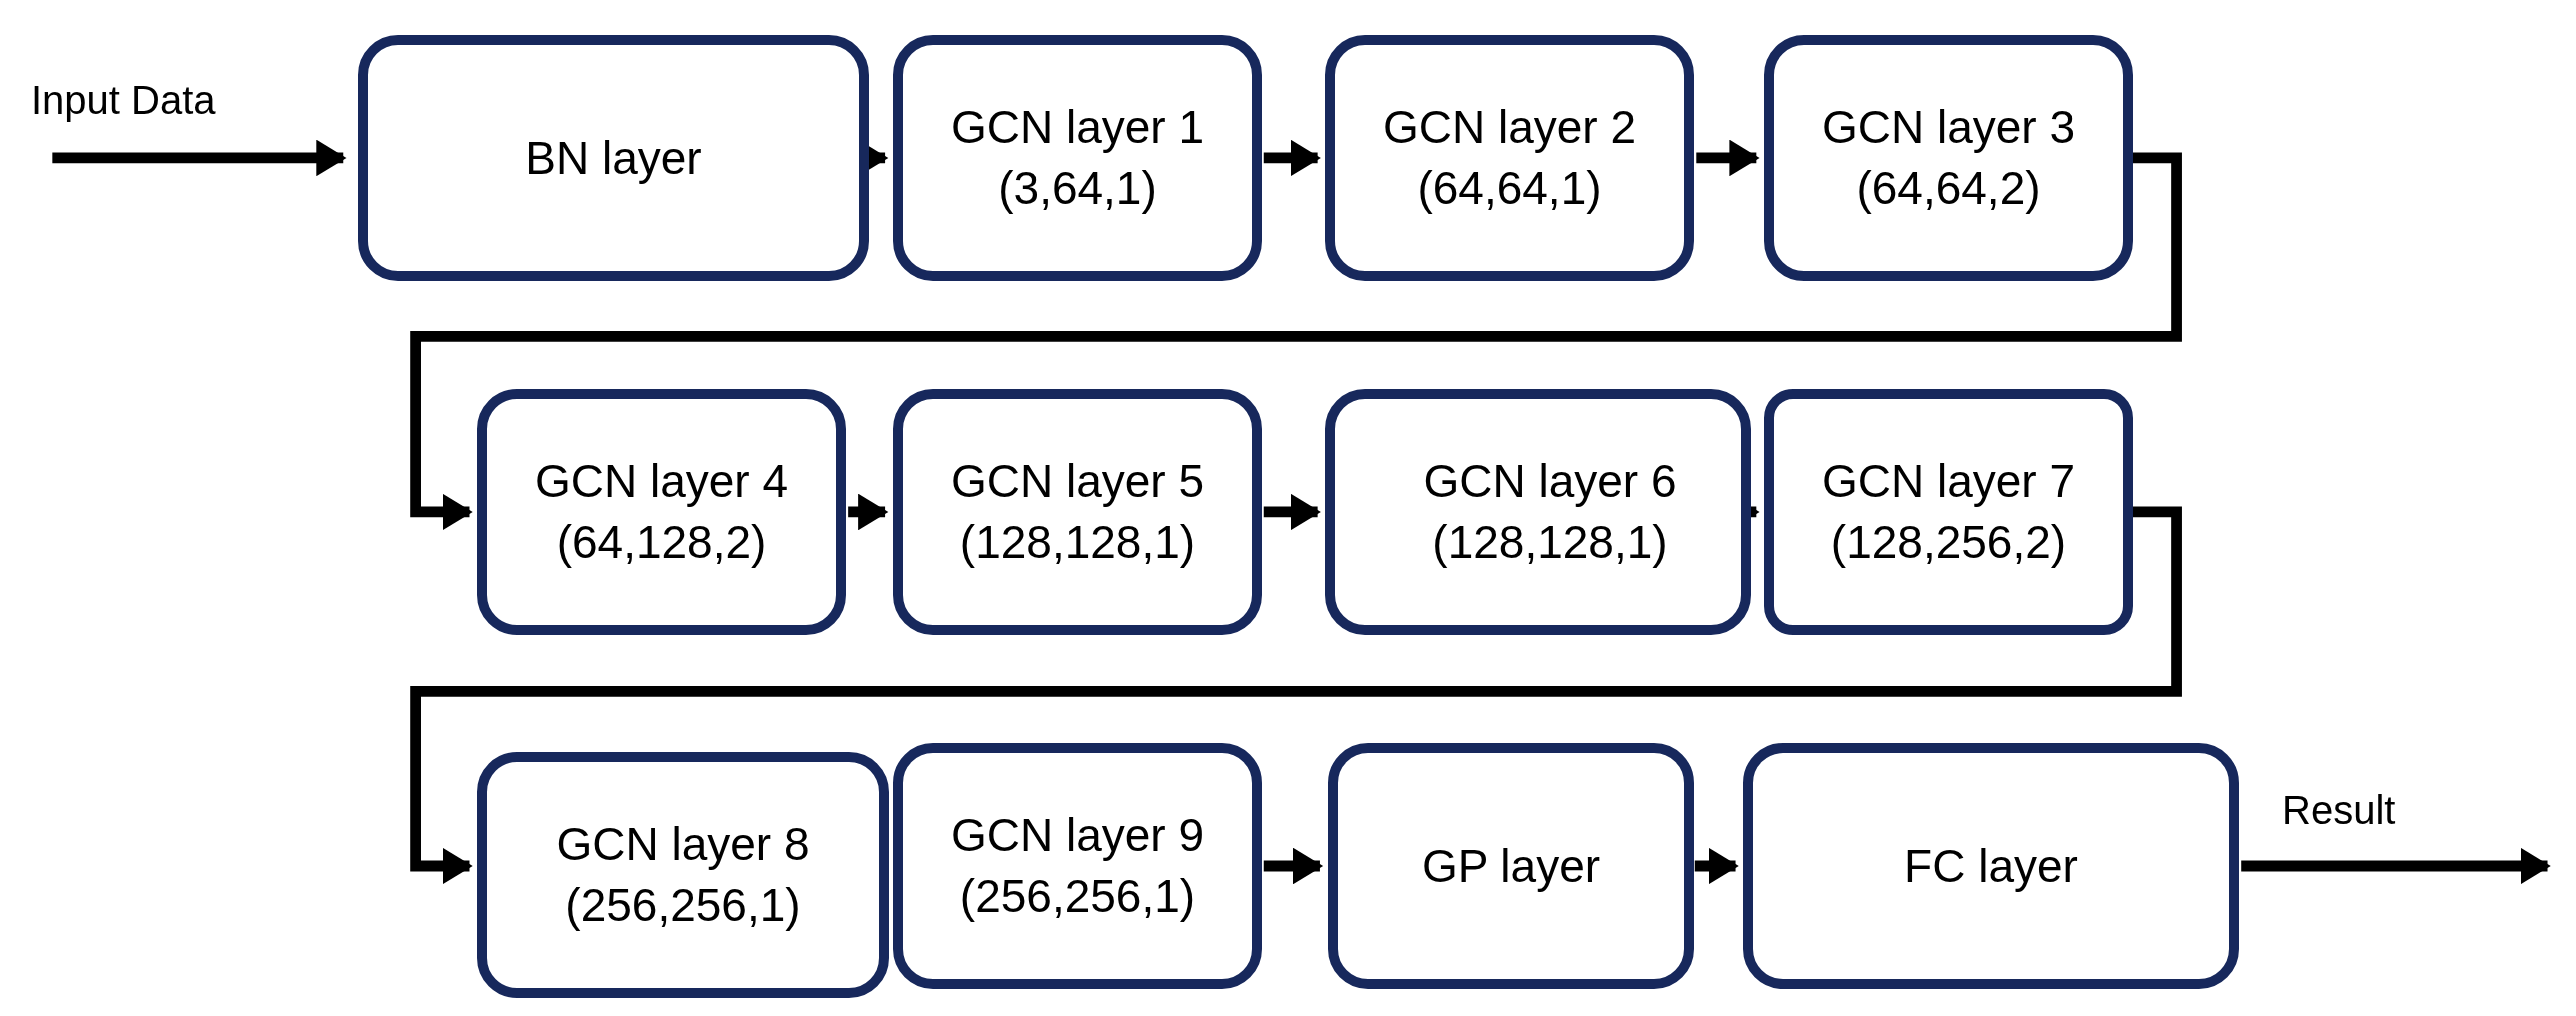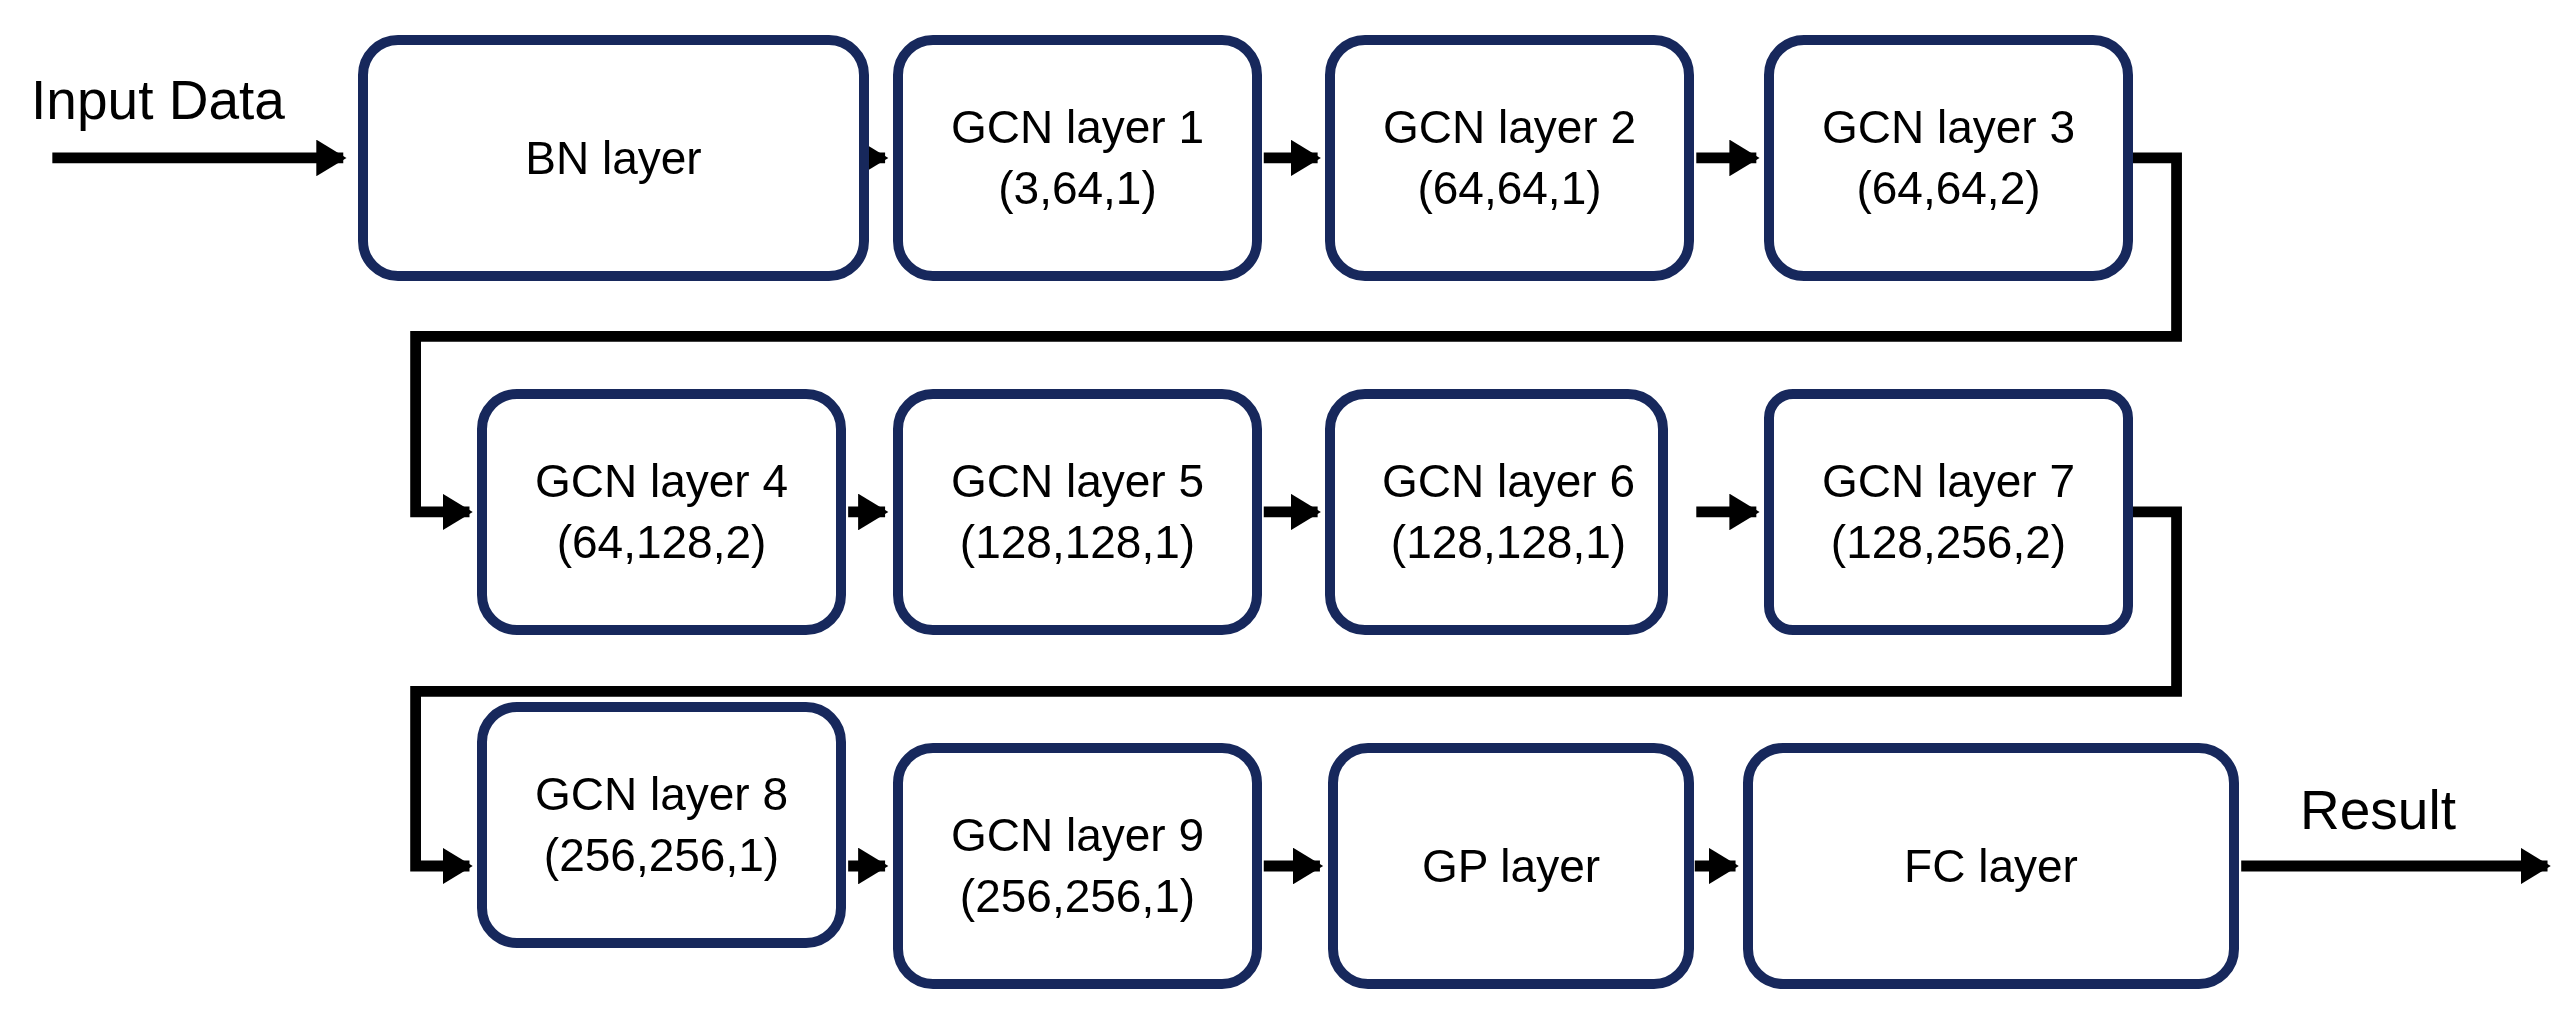--- a/index.html
+++ b/index.html
@@ -38,23 +38,22 @@
     color:var(--text);
     font-size:46px;
     line-height:61px;
   }
   .node-title,.node-params{
     white-space:nowrap;
   }
   .flow-label{
     position:absolute;
     color:var(--text);
-    font-size:55px;
+    font-size:40px;
     line-height:54px;
-    text-align:center;
     white-space:nowrap;
   }
   .connector{
     fill:none;
     stroke:var(--connector);
     stroke-width:14;
     stroke-linejoin:miter;
     stroke-linecap:butt;
   }
   #arrowhead path{fill:var(--connector);}
@@ -113,30 +112,30 @@
   </div>
 
   <div class="node" style="left:477px;top:389px;width:369px;">
     <div class="node-title">GCN layer 4</div>
     <div class="node-params">(64,128,2)</div>
   </div>
   <div class="node" style="left:893px;top:389px;width:369px;">
     <div class="node-title">GCN layer 5</div>
     <div class="node-params">(128,128,1)</div>
   </div>
-  <div class="node" style="left:1325px;top:389px;width:343px;padding-left:24px;">
+  <div class="node" style="left:1325px;top:389px;width:426px;padding-left:24px;">
     <div class="node-title">GCN layer 6</div>
     <div class="node-params">(128,128,1)</div>
   </div>
   <div class="node" style="left:1764px;top:389px;width:369px;border-radius:29px;">
     <div class="node-title">GCN layer 7</div>
     <div class="node-params">(128,256,2)</div>
   </div>
 
-  <div class="node" style="left:477px;top:702px;width:369px;">
+  <div class="node" style="left:477px;top:752px;width:412px;">
     <div class="node-title">GCN layer 8</div>
     <div class="node-params">(256,256,1)</div>
   </div>
   <div class="node" style="left:893px;top:743px;width:369px;">
     <div class="node-title">GCN layer 9</div>
     <div class="node-params">(256,256,1)</div>
   </div>
   <div class="node" style="left:1328px;top:743px;width:366px;">
     <div class="node-title">GP layer</div>
     <div class="node-params"></div>

